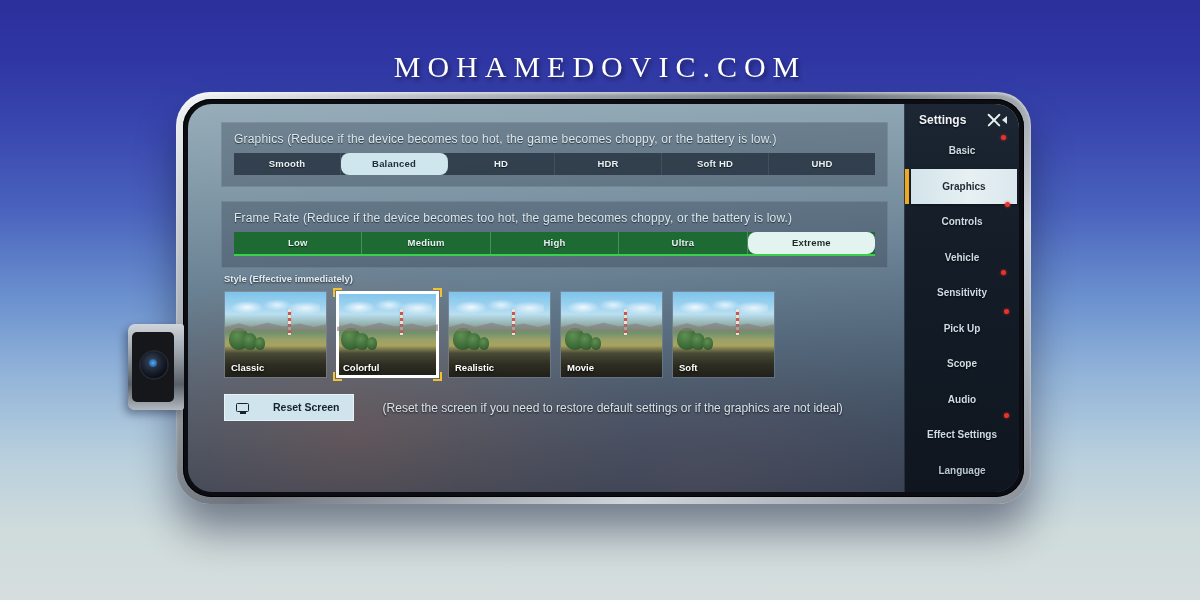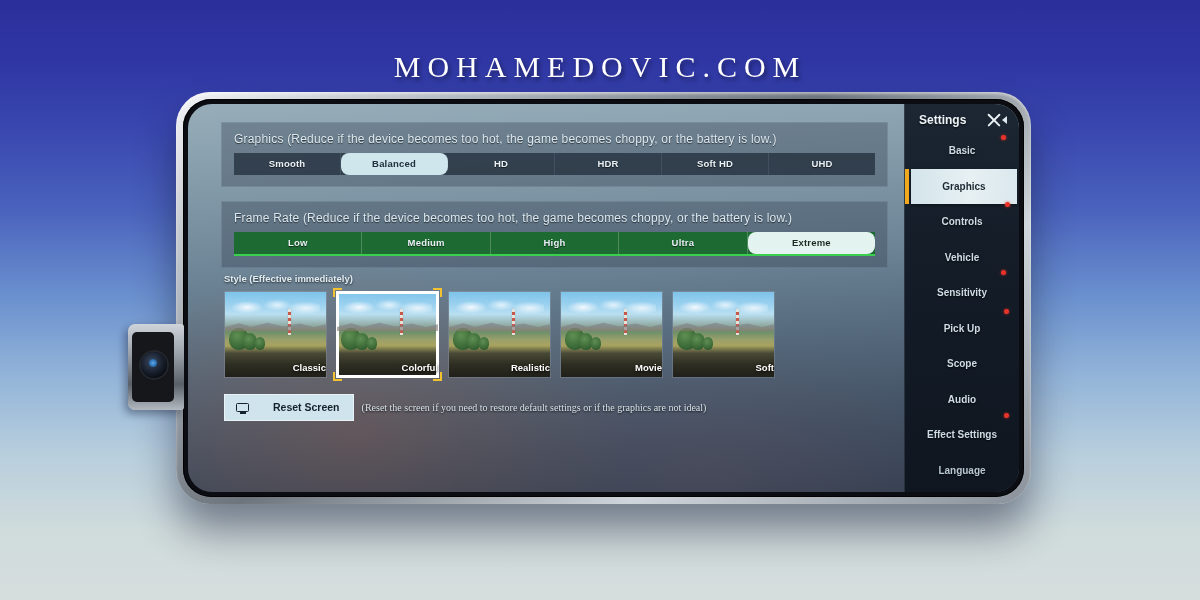--- a/index.html
+++ b/index.html
@@ -157,21 +157,21 @@
     box-shadow:0 0 1px rgba(0,0,0,.4);
   }
   .tree{
     position:absolute; bottom:32%; border-radius:50% 50% 45% 45%;
     background:radial-gradient(circle at 40% 35%, #5f8f52 0%, #3c6b38 60%, #27482a 100%);
   }
   .tree.t1{ left:4%; width:20%; height:26%; }
   .tree.t2{ left:18%; width:14%; height:20%; }
   .tree.t3{ left:30%; width:10%; height:15%; }
   .thumb-cap{
-    position:absolute; left:12px; right:0; bottom:4px; text-align:right;
+    position:absolute; left:6px; right:0; bottom:4px; text-align:left;
     color:#ffffff; font-size:9.5px; font-weight:bold;
     text-shadow:0 1px 3px rgba(0,0,0,.95);
     z-index:3;
   }
   .thumb.selected .thumb-img{ box-shadow:0 0 0 2px #ffffff inset; }
   .thumb.selected{ border-color:#ffffff; }
   .thumb.selected .corner{
     position:absolute; width:9px; height:9px; border:2px solid #f2c230; z-index:4;
   }
   .thumb.selected .c-tl{ left:-4px; top:-4px; border-right:none; border-bottom:none; }
@@ -190,22 +190,22 @@
   }
   .monitor-icon{
     width:13px; height:9px; border:1.6px solid #16222b; border-radius:1.5px;
     position:relative; flex:none;
   }
   .monitor-icon::after{
     content:""; position:absolute; left:3px; bottom:-3.5px;
     width:6px; height:1.6px; background:#16222b;
   }
   .reset-hint{
-    margin-left:8px; color:#d7e3ea; font-size:10px;
-    text-shadow:0 1px 2px rgba(0,0,0,.8); white-space:nowrap;font-family:Liberation Serif, serif;
+    margin-left:29px; color:#d7e3ea; font-size:12px;
+    text-shadow:0 1px 2px rgba(0,0,0,.8); white-space:nowrap;
   }
 
   
   .sidebar{
     position:absolute; right:0; top:0; bottom:0; width:115px;
     background:linear-gradient(180deg,#1c2733 0%,#141d28 35%,#0f1620 100%);
     border-left:1px solid rgba(150,180,200,.18);
   }
   .sb-header{
     display:flex; align-items:center; justify-content:space-between;

